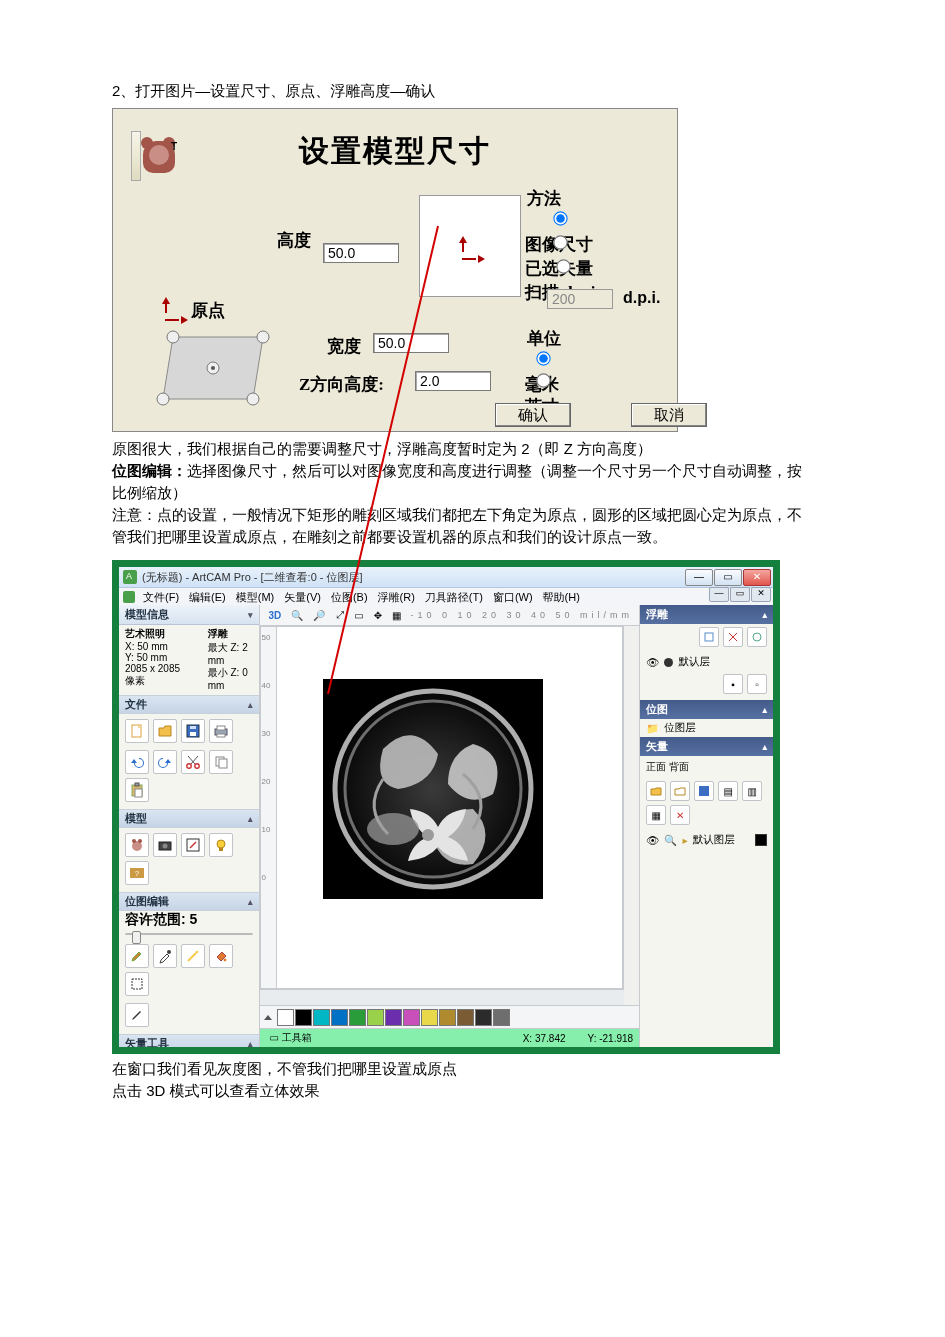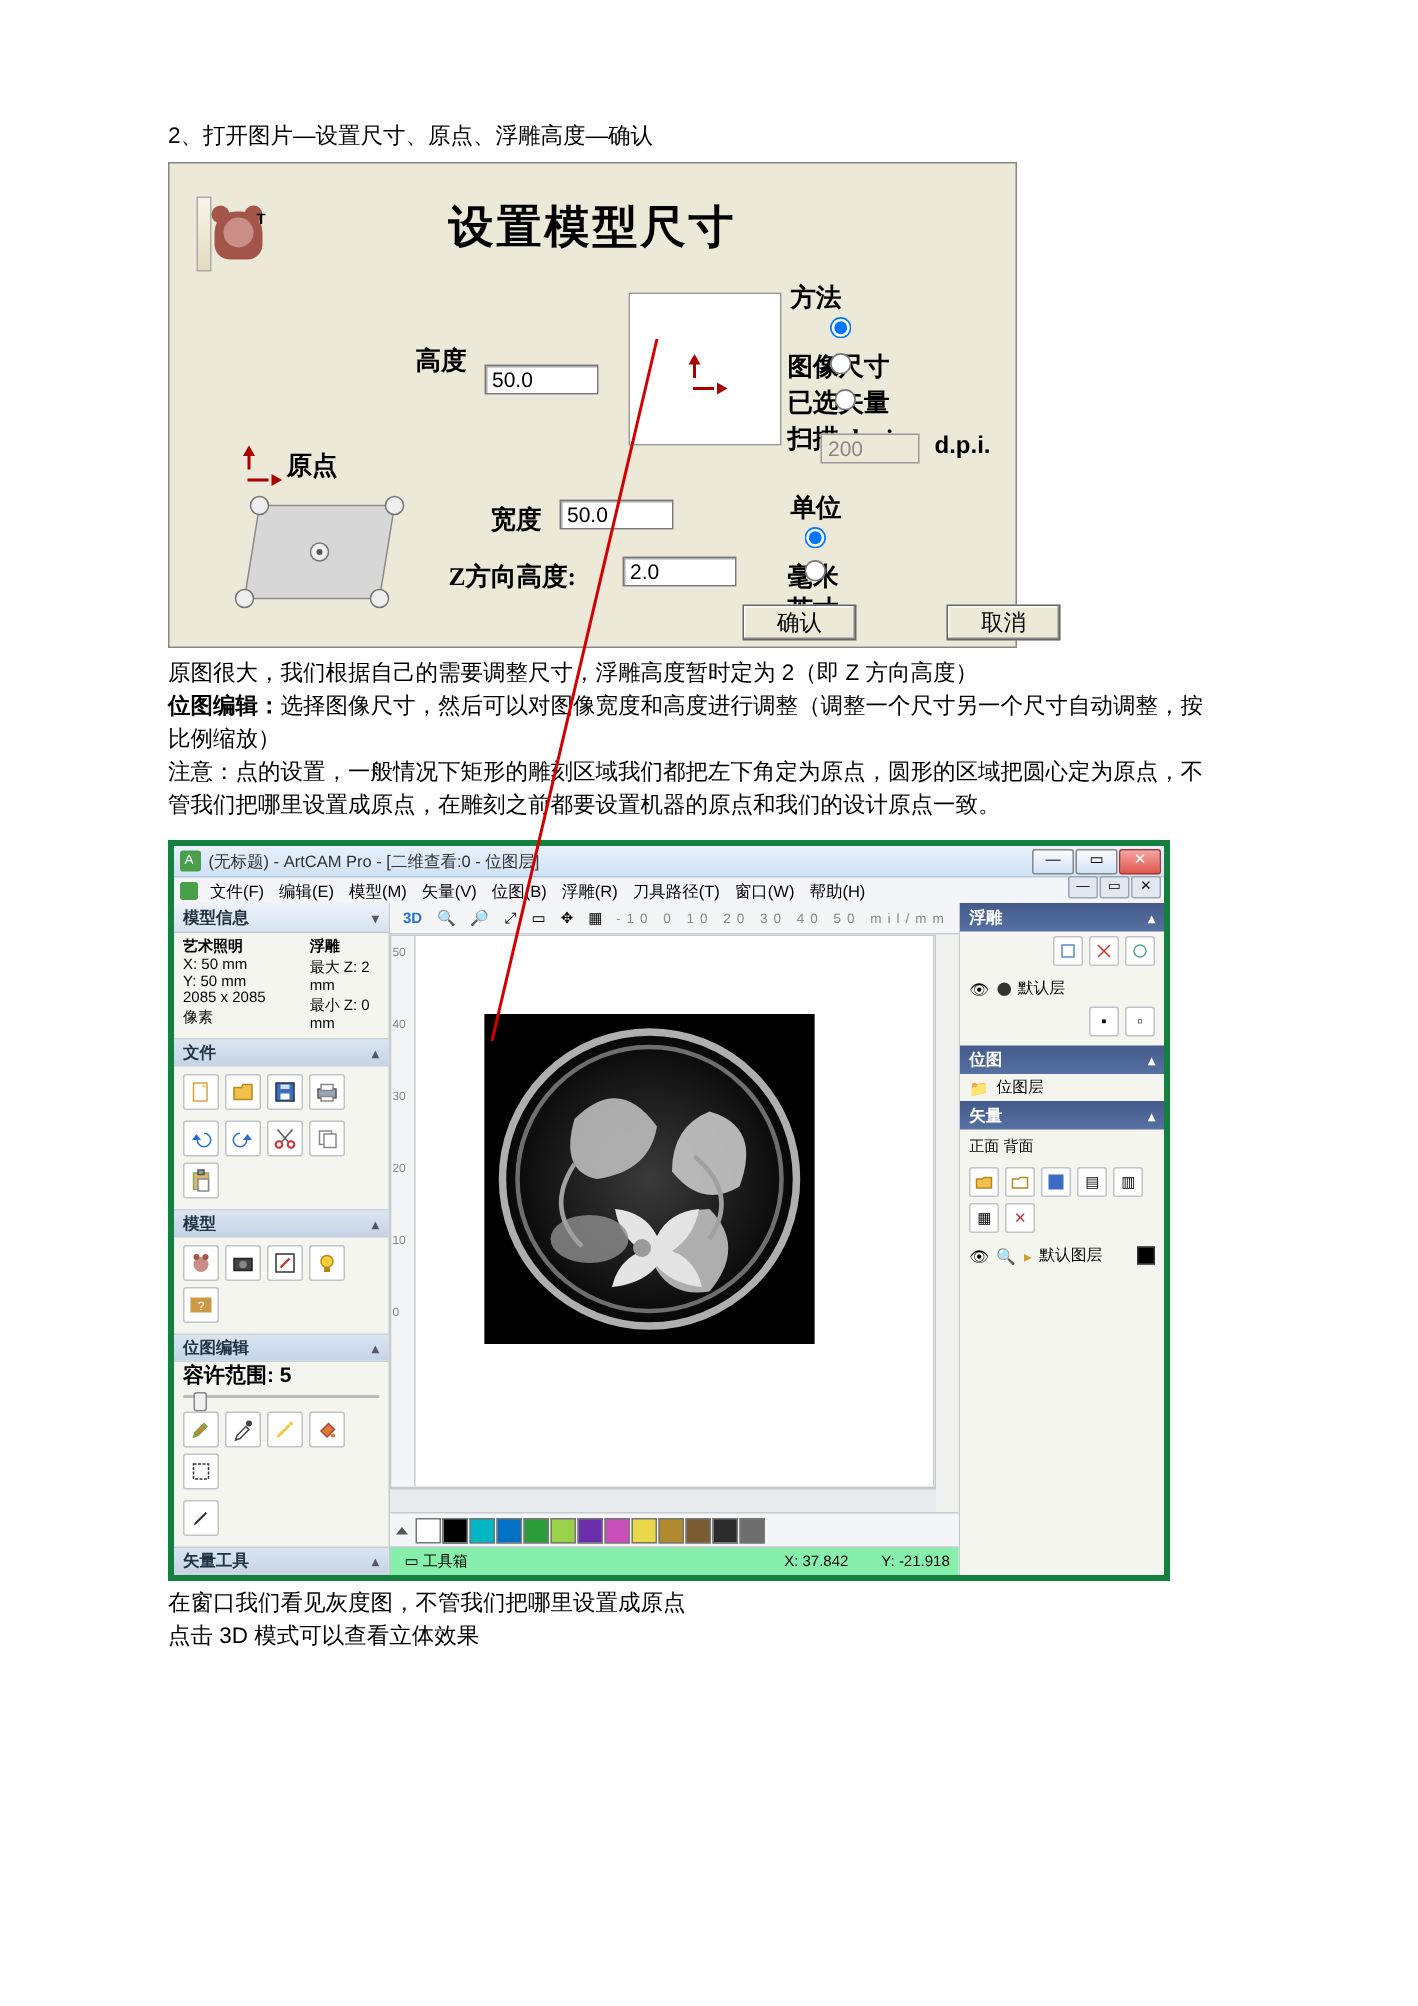--- a/index.html
+++ b/index.html
@@ -59,21 +59,21 @@
 
   .dialog .btn { position:absolute; top:294px; width:76px; height:24px; background:#ece9d8; border:1px solid #666; font-size:15px; font-family:"SimSun"; box-shadow:inset -1px -1px #888, inset 1px 1px #fff; cursor:pointer; }
   .dialog .btn.ok { left:382px; } .dialog .btn.cancel { left:474px;margin-left:44px; }
 
   .dialog input[type=text] { background:#fff; border:1px solid #7a7a7a; font-size:14px; padding:1px 4px; box-sizing:border-box; font-family:Arial; box-shadow:inset 1px 1px #aaa; }
 
   
   .red-anno-line { position:absolute; z-index:50; pointer-events:none; }
 
   
-  .app { width:668px; height:494px; position:relative; background:#fff; border:4px solid #15803d; box-sizing:border-box; margin-top:12px; margin-bottom:4px; overflow:hidden; font-size:10px; }
+  .app { width:668px; height:494px; position:relative; background:#fff; border:7px solid #15803d; box-sizing:border-box; margin-top:12px; margin-bottom:4px; overflow:hidden; font-size:10px; }
   .app .titlebar { height:20px; background:linear-gradient(#e8f1fb,#cfe2f6); border-bottom:1px solid #b5c7dc; display:flex; align-items:center; padding:0 4px; position:relative; }
   .app .titlebar .ticon { width:14px; height:14px; background:#4a9f4a; border-radius:2px; margin-right:5px; position:relative; }
   .app .titlebar .ticon::after { content:"A"; color:#fff; font-size:9px; position:absolute; left:3px; top:1px; }
   .app .titlebar .ttext { font-size:11px; color:#333; }
   .app .winbtns { position:absolute; right:2px; top:2px; display:flex; gap:1px; }
   .app .winbtn { width:26px; height:15px; border:1px solid #888; background:linear-gradient(#fafcff,#d2e2f3); font-size:10px; text-align:center; line-height:13px; cursor:pointer; border-radius:2px; }
   .app .winbtn.close { background:linear-gradient(#f5a6a0,#e0564c); border-color:#a33; color:#fff; }
 
   .app .menubar { height:18px; background:#f3f5f9; border-bottom:1px solid #d2d9e2; display:flex; align-items:center; gap:2px; padding:0 4px; font-size:11px; }
   .app .menubar .m { padding:0 4px; cursor:pointer; }

